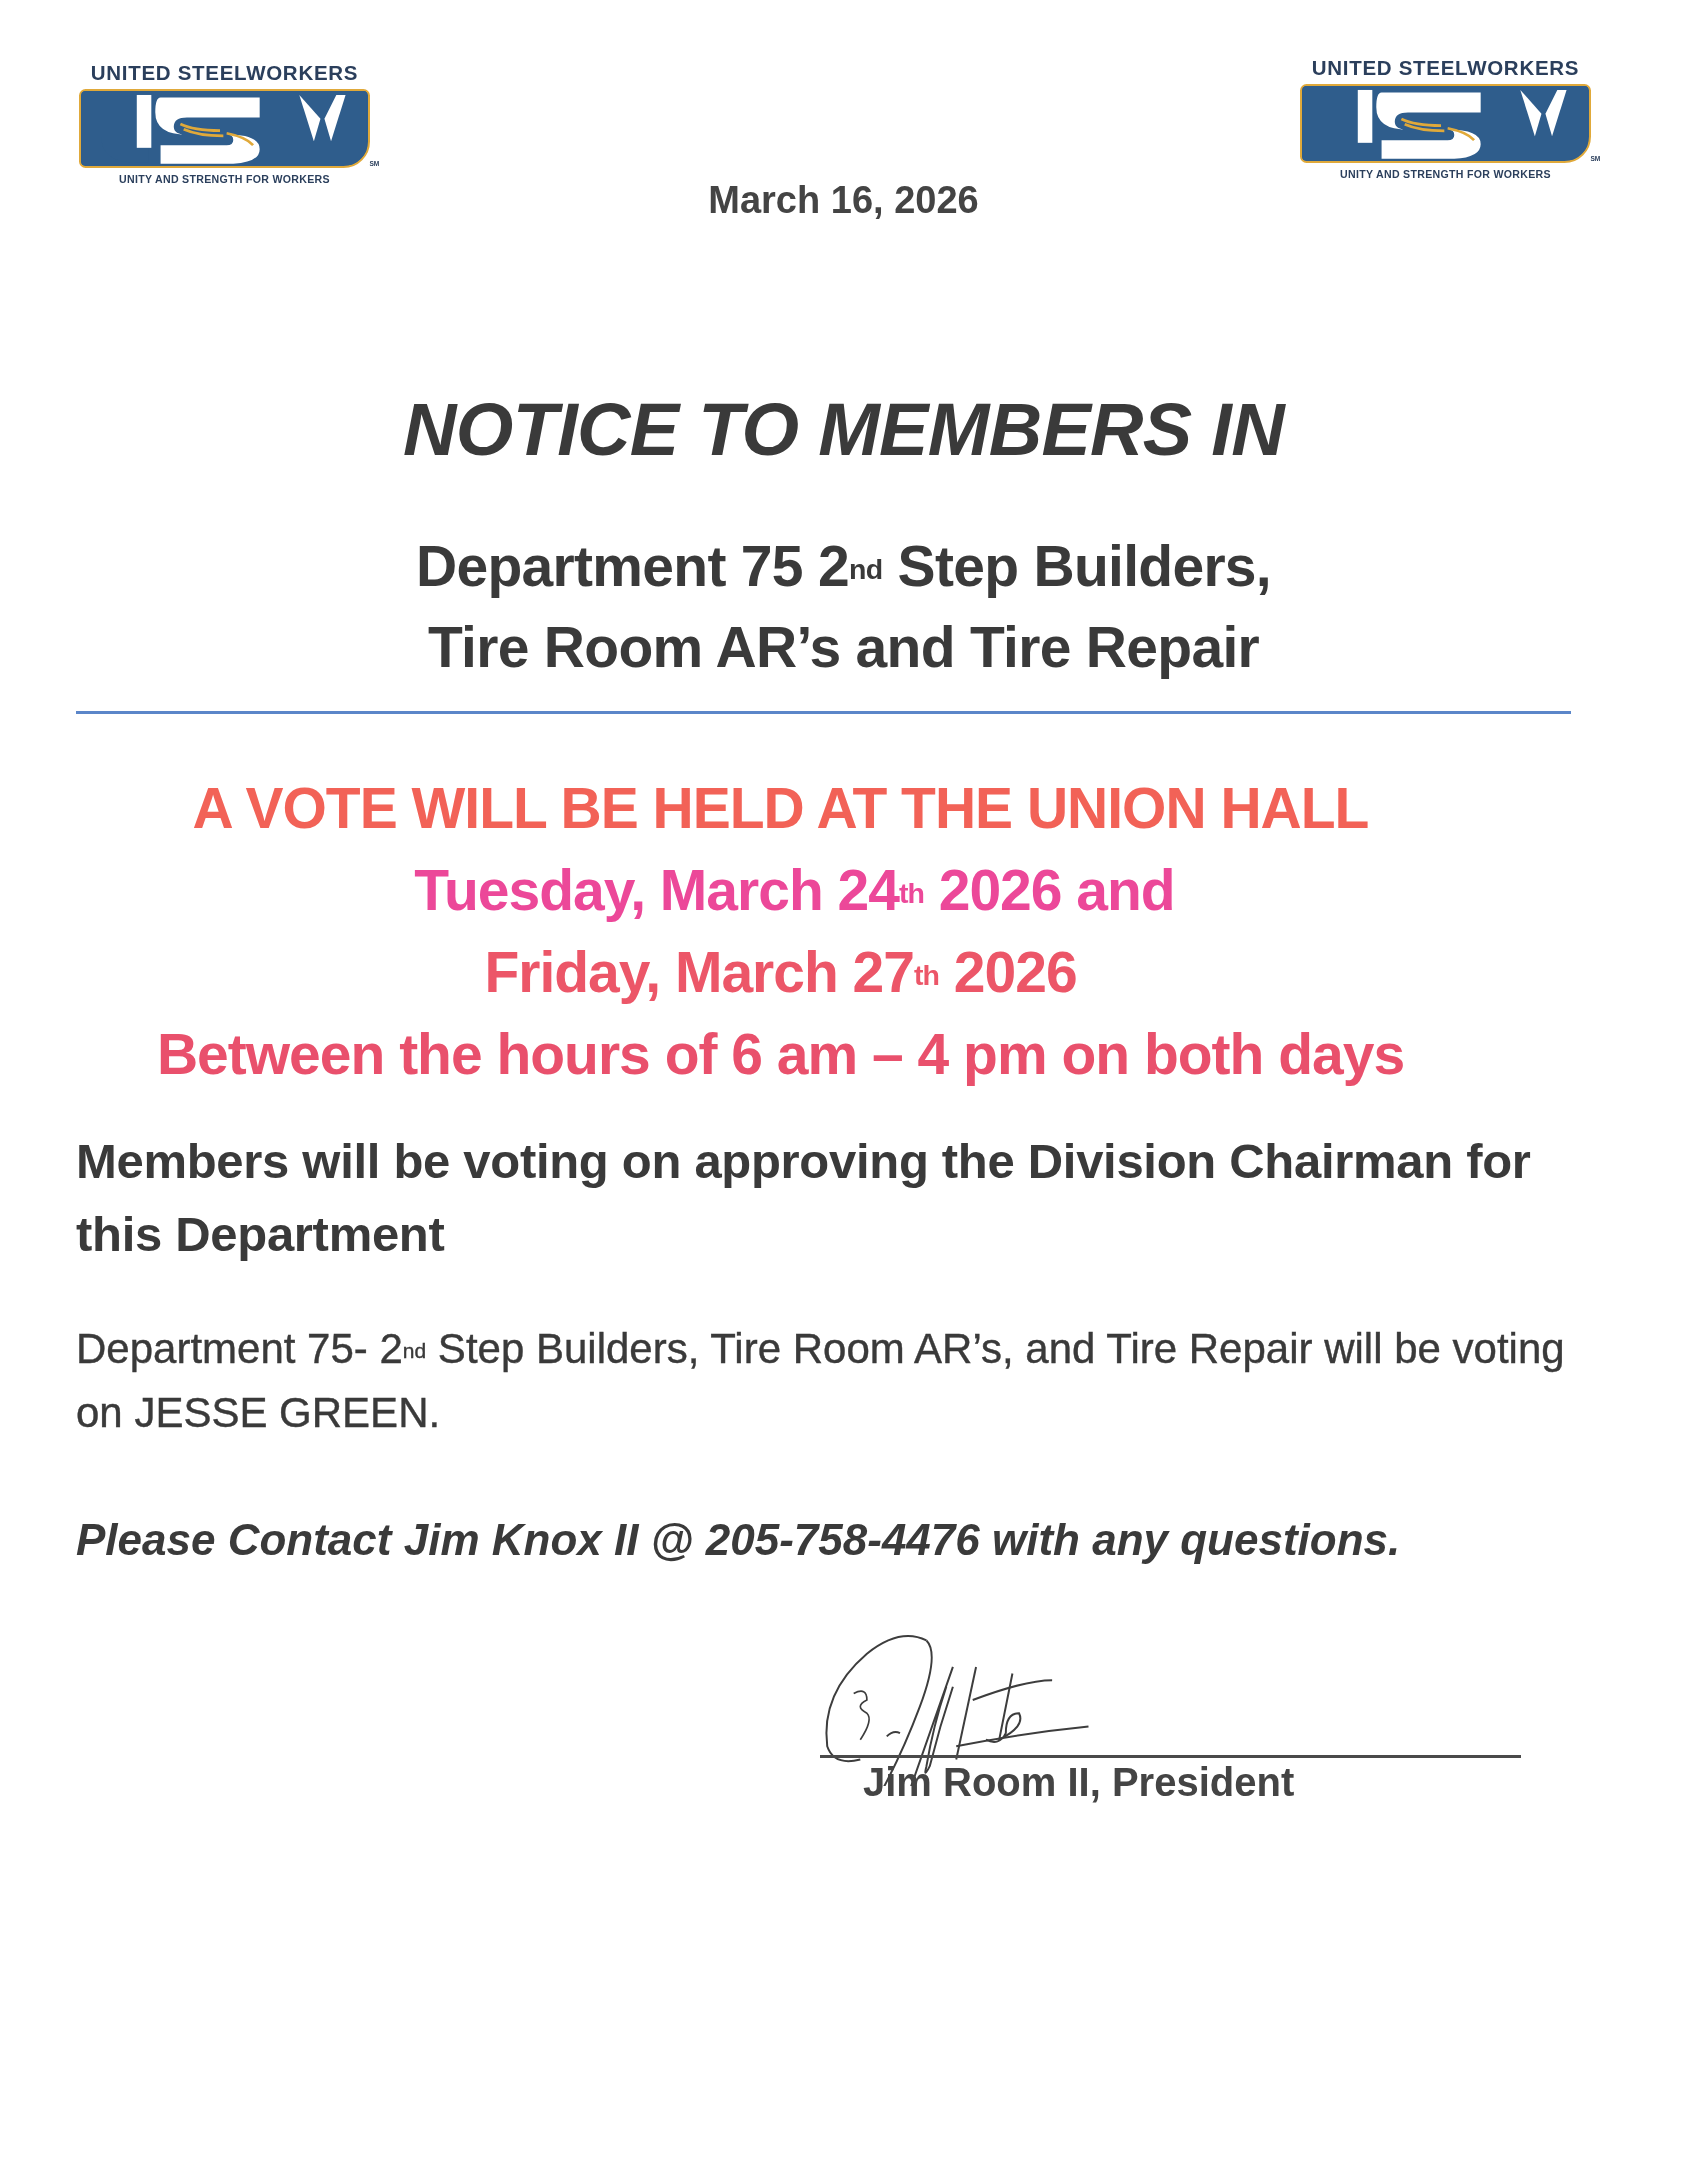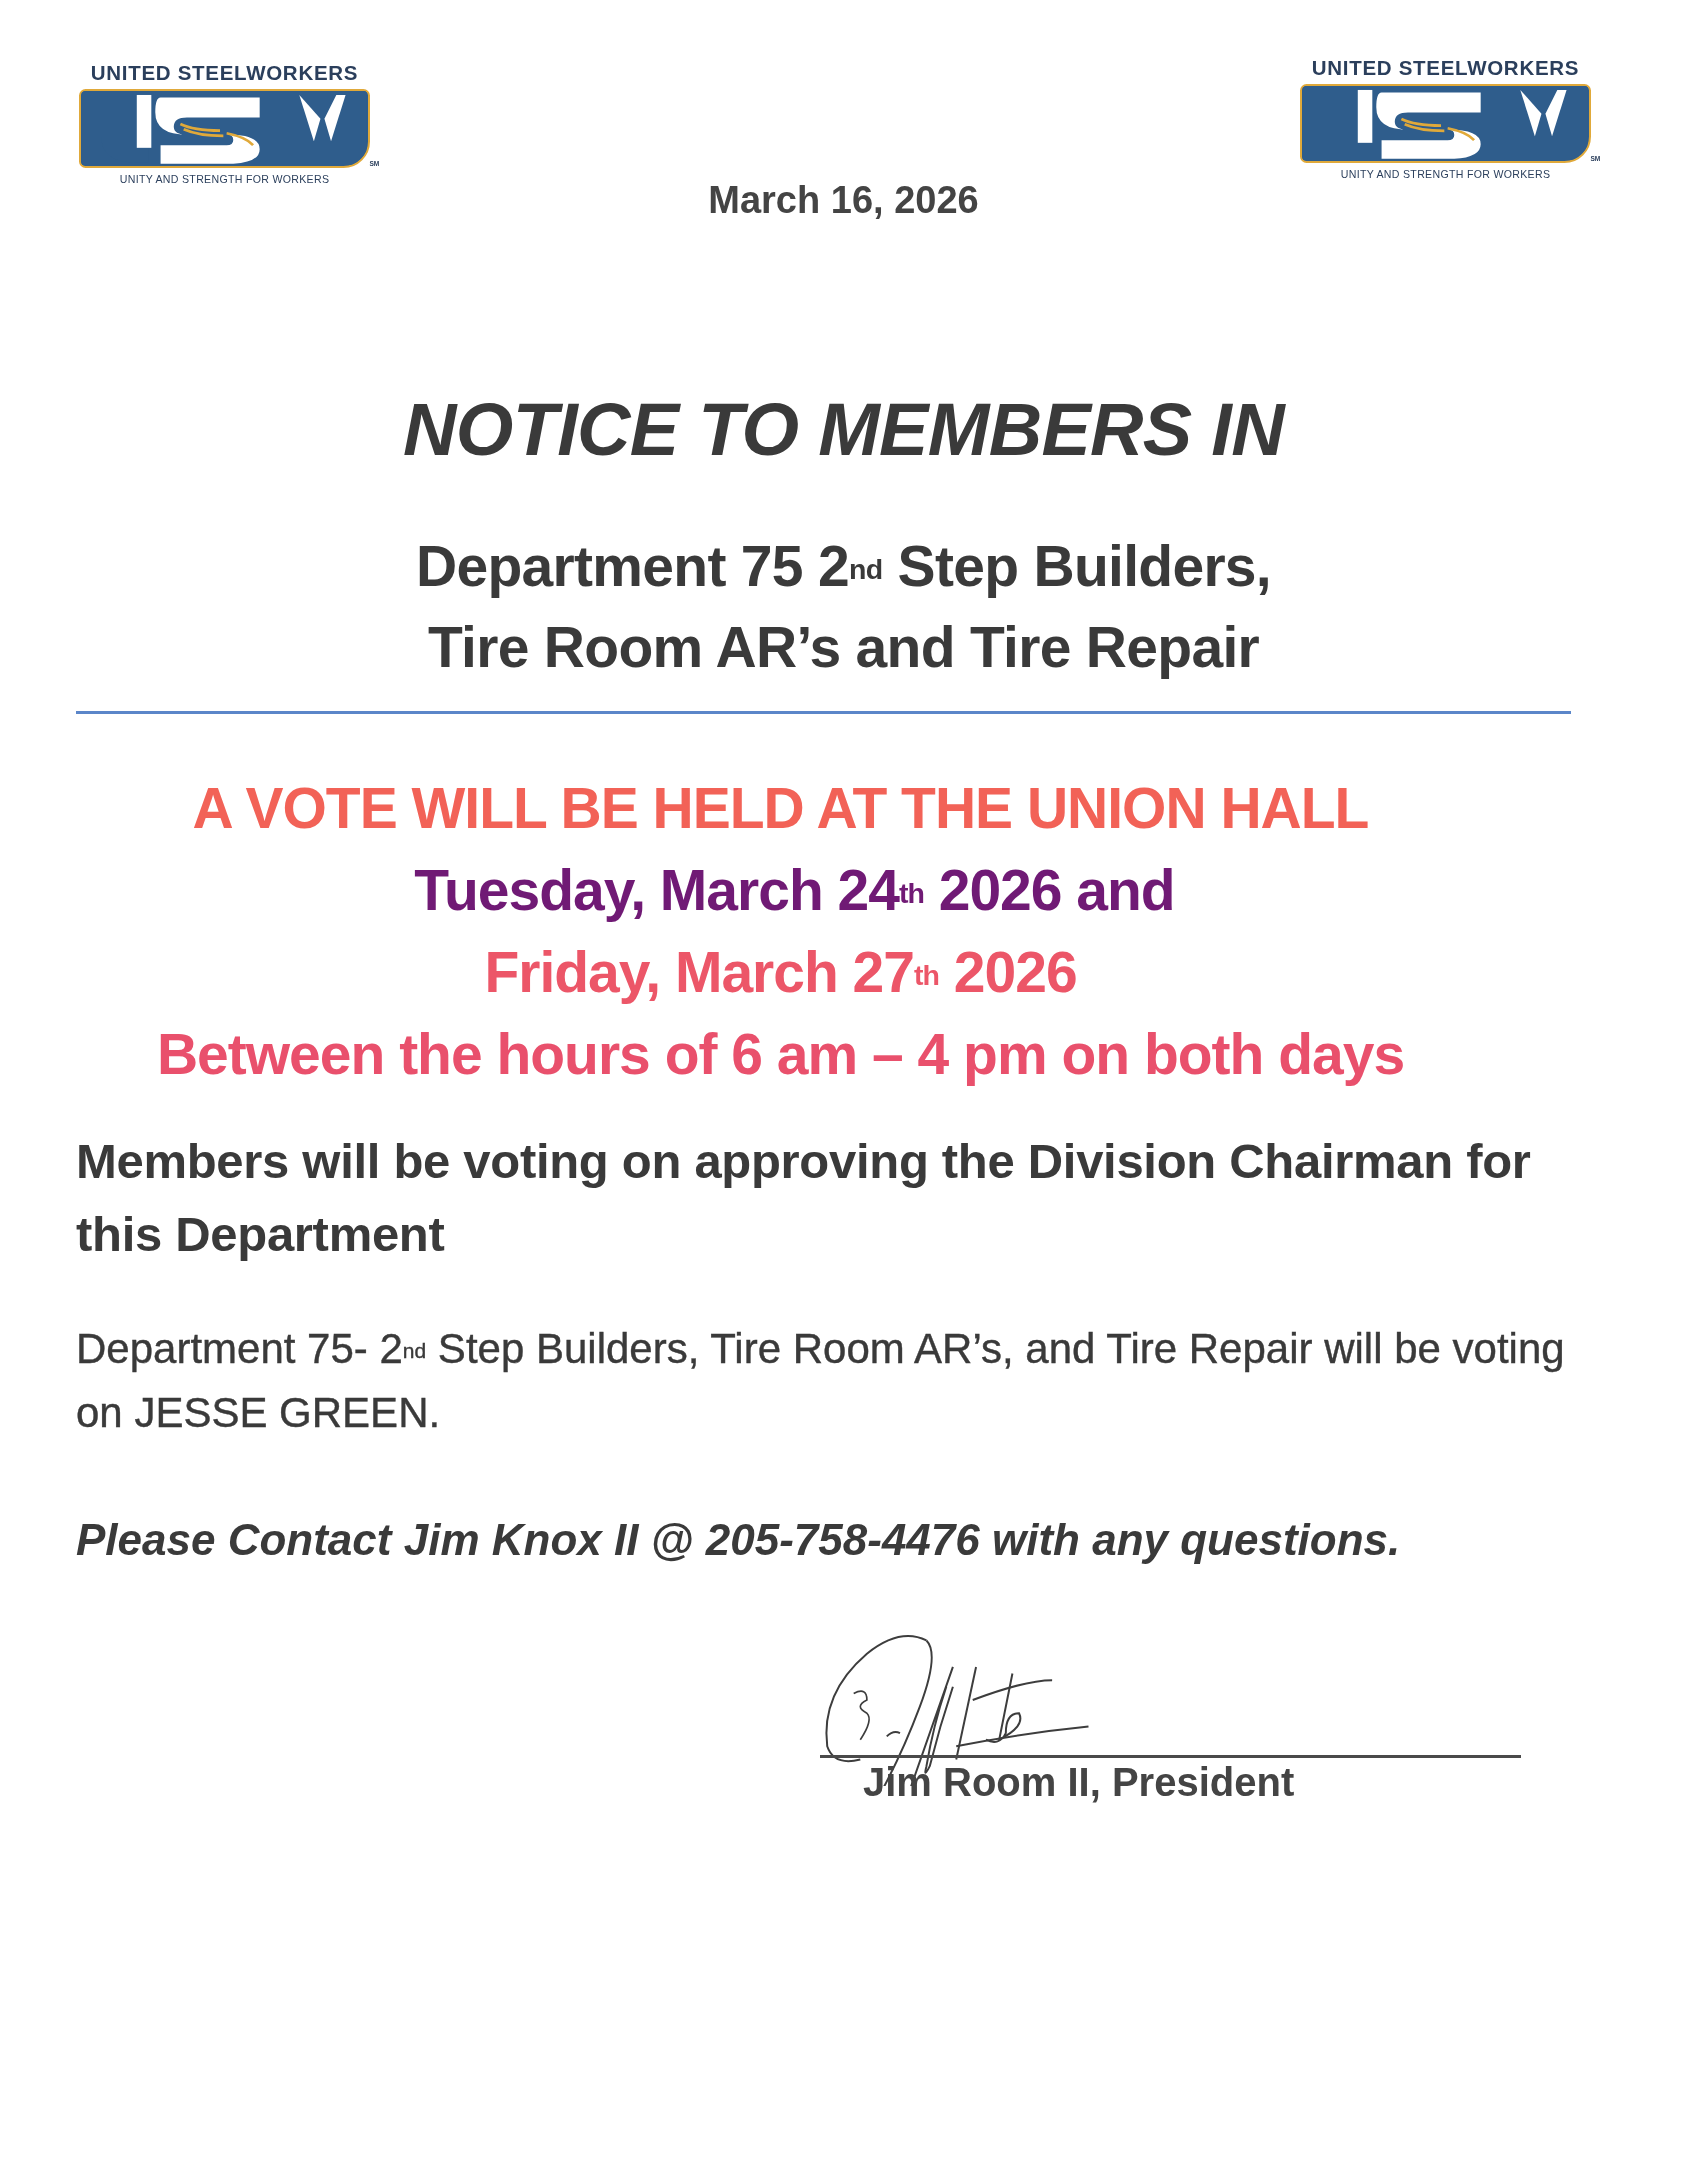--- a/index.html
+++ b/index.html
@@ -15,21 +15,21 @@
     .logo .mark {
       position: absolute; left: 0; top: 28px; width: 100%; height: 79px;
       background: #2f5d8c; border: 2.6px solid #e0a93a; border-radius: 6.6px 6.6px 26.5px 6.6px;
       box-sizing: border-box; text-align: center;
       font-family: "Liberation Sans", sans-serif; font-weight: 900; font-size: 77px; line-height: 74px;
       color: #2f5d8c; overflow: hidden;
     }
     .logo .mark svg { position: absolute; left: 0; top: 0; }
     .logo .bottom-text {
       position: absolute; left: 0; width: 100%; top: 112px;
-      text-align: center; font-family: "Liberation Sans", sans-serif; font-weight: 400;
+      text-align: center; font-family: "Liberation Sans", sans-serif; font-weight: 700;
       font-size: 10.6px; letter-spacing: 0.3px; color: #2b3f5c;
     }
     .logo .sm { position: absolute; right: -9.3px; top: 99px; font-size: 6.6px; font-family: "Liberation Sans", sans-serif; color: #2b3f5c; font-weight: bold; }
 
     .date {
       position: absolute; left: 0; width: 1687px; top: 155px; text-align: center;
       font-family: "Liberation Sans", sans-serif; font-weight: bold; font-size: 38px; color: #444; margin-top: 24px;
     }
 
     .title {
@@ -47,21 +47,21 @@
     sup { font-size: 0.5em; vertical-align: top; position: relative; top: 0.1em; }
 
     .rule { position: absolute; left: 76px; width: 1495px; top: 711px; height: 2.6px; background: #5b86c9; }
 
     .red-block {
       position: absolute; left: 0; width: 1561px; top: 767px; text-align: center;
       font-family: "Liberation Sans", sans-serif; font-weight: bold; font-size: 57px; line-height: 82px;
       letter-spacing: -1px;
     }
     .red1 { color: #f26257; }
-    .red2 { color: #701a75; padding-left: 28px; }
+    .red2 { color: #ec4899; padding-left: 28px; }
     .red3 { color: #ec5668; }
     .red4 { color: #e9506c; }
 
     .body1 {
       position: absolute; left: 76px; width: 1522px; top: 1125px;
       font-family: "Liberation Sans", sans-serif; font-weight: bold; font-size: 49px; line-height: 73px;
       color: #3a3a3a; letter-spacing: -0.3px;
     }
     .body2 {
       position: absolute; left: 76px; width: 1522px; top: 1317px;

